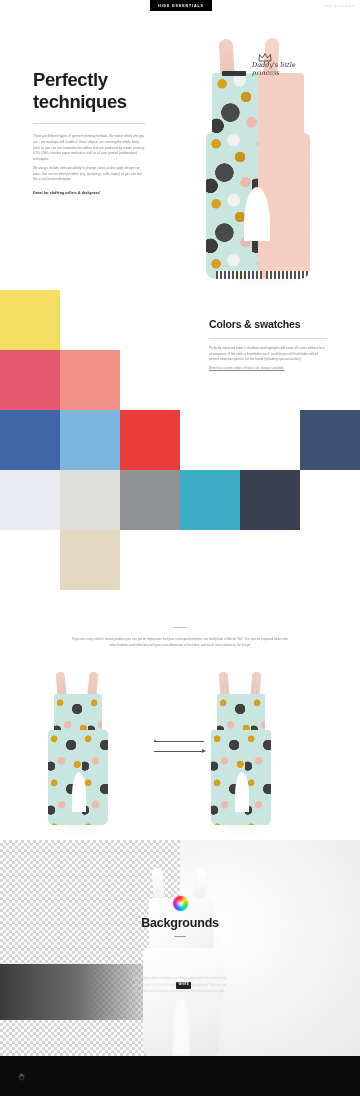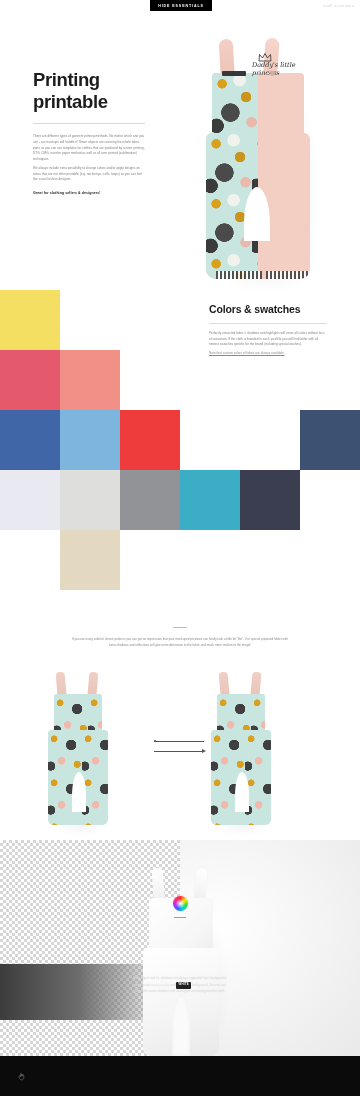--- a/index.html
+++ b/index.html
@@ -203,21 +203,21 @@
     background: #ffffff;
   }
   .swatch-grid {
     position: absolute;
     left: 0; top: 0;
     width: 360px; height: 310px;
   }
   .sw { position: absolute; }
   .colors-copy {
     position: absolute;
-    left: 209px; top: 13px;
+    left: 209px; top: 28px;
     width: 118px;
     z-index: 6;
   }
   .h2 {
     font-size: 10.5px;
     font-weight: 700;
     color: #1c1c1c;
     letter-spacing: -0.15px;
   }
   .rule2 {
@@ -497,21 +497,21 @@
 <div class="page">
 
   <div class="topbar">
     <div class="hide-essentials">HIDE ESSENTIALS</div>
     <div class="top-right-note">scroll to see more</div>
   </div>
 
   <div class="sec-printing">
 
     <div class="printing-copy">
-      <div class="h1">Printing printable</div>
+      <div class="h1">Perfectly techniques</div>
       <div class="rule"></div>
       <div class="body-copy">
         <p>There are different types of garment printing methods. No matter which one you use - our mockups will handle it! Smart objects are covering the whole fabric parts so you can use templates for clothes that are produced by screen printing, DTG, CMG, transfer paper method as well as all over printed (sublimation) techniques.</p>
         <p>We always include extra possibility to change colors and/or apply designs on areas that are not often printable (e.g. necknings, cuffs, loops) so you can feel like a real fashion designer.</p>
       </div>
       <div class="cta-line">Great for clothing sellers &amp; designers!</div>
     </div>
 
     <div class="hero-garment">
       <div class="hg-shadow"></div>
@@ -621,20 +621,21 @@
       <div class="wo-strap r"></div>
       <div class="wo-bib"></div>
       <div class="wo-legs"></div>
       <div class="wo-crotch"></div>
     </div>
 
     <div class="dark-band"></div>
 
     <div class="bg-head">
       <div class="color-wheel"></div>
+      <div class="h2bg">Backgrounds</div>
       <div class="rule-center-bg"></div>
     </div>
 
     <div class="bg-copy">
       <div>Each object and it's shadows are always separated from background,</div>
       <div>
         <span>you can set</span>
         <span class="b">custom color</span>
         <span>and</span>
         <span class="pill">WHITE</span>

